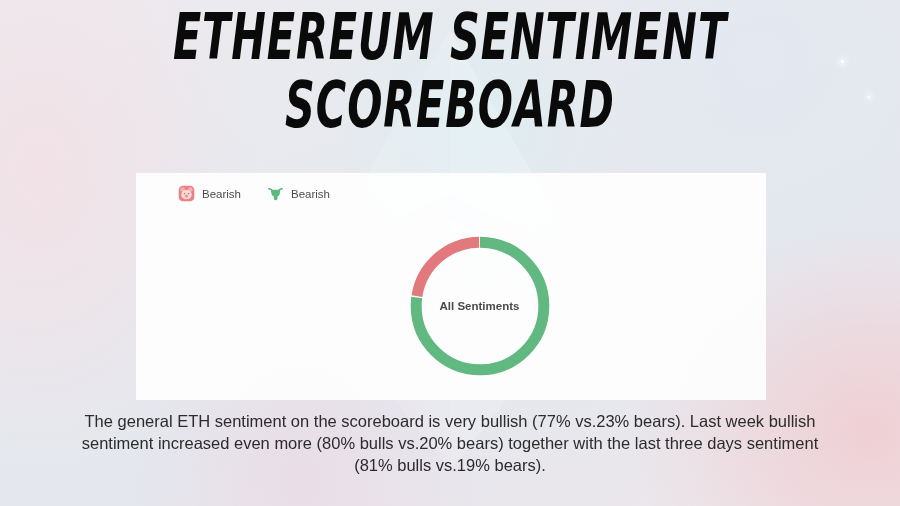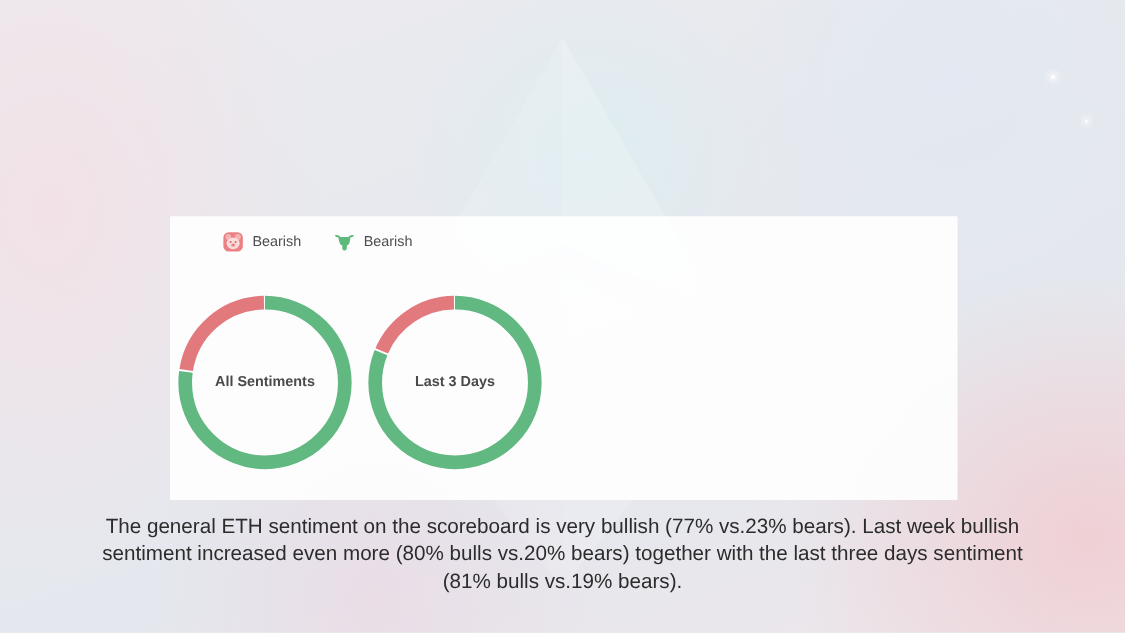--- a/index.html
+++ b/index.html
@@ -42,21 +42,21 @@
   .card{
     position:absolute;left:136px;top:173px;width:630px;height:227px;
     background:rgba(255,255,255,0.90);
     z-index:4;
   }
   .legend{position:absolute;left:18px;top:12px;display:flex;align-items:center;gap:26px;padding-left:24px;}
   .legend-item{display:flex;align-items:center;gap:7px;}
   .legend-item .ic{width:17px;height:17px;display:block;}
   .legend-item .lb{font-size:11.5px;color:#4d4d4d;font-weight:400;}
 
-  .donuts{position:absolute;left:0;top:44px;width:687px;height:178px;display:flex;justify-content:flex-start;align-items:center;}
+  .donuts{position:absolute;left:0;top:44px;width:687px;height:178px;display:flex;justify-content:center;align-items:center;}
   .donut{position:relative;width:152px;height:152px;}
   .donut svg{width:152px;height:152px;display:block;}
   .donut .center-label{
     position:absolute;left:0;top:0;width:152px;height:152px;
     display:flex;align-items:center;justify-content:center;
     font-size:11.5px;font-weight:bold;color:#4a4a4a;text-align:center;
   }
 
   
   .para{
@@ -77,20 +77,24 @@
       <polygon points="80,0 10,122 80,90" fill="#ffffff" opacity="0.26"></polygon>
       <polygon points="80,103 80,170 150,136" fill="#ffffff" opacity="0.30"></polygon>
       <polygon points="80,103 10,136 80,170" fill="#ffffff" opacity="0.18"></polygon>
       <polygon points="80,182 80,240 150,152" fill="#ffffff" opacity="0.34"></polygon>
       <polygon points="80,182 10,152 80,240" fill="#ffffff" opacity="0.20"></polygon>
     </svg>
   </div>
   <div class="spark" style="left:841px;top:60px;"></div>
   <div class="spark" style="left:868px;top:96px;width:2px;height:2px;"></div>
 
+  <div class="title-wrap">
+    <span class="title-line l1">ETHEREUM SENTIMENT</span>
+    <span class="title-line l2">SCOREBOARD</span>
+  </div>
 
   <div class="card">
 
     <div class="legend">
       <div class="legend-item">
         <span class="ic">
           <svg viewBox="0 0 24 24" xmlns="http://www.w3.org/2000/svg">
             <rect x="1" y="1" width="22" height="22" rx="6" fill="#ec8184"></rect>
             <circle cx="6.6" cy="6.4" r="3.2" fill="#f6b3b4"></circle>
             <circle cx="17.4" cy="6.4" r="3.2" fill="#f6b3b4"></circle>
@@ -121,28 +125,19 @@
         <svg viewBox="0 0 100 100" xmlns="http://www.w3.org/2000/svg">
           <g transform="rotate(-90 50 50)">
             <circle cx="50" cy="50" r="42" fill="none" stroke="#61b881" stroke-width="7.2" stroke-dasharray="203.2 60.7" stroke-dashoffset="0"></circle>
             <circle cx="50" cy="50" r="42" fill="none" stroke="#e2797d" stroke-width="7.2" stroke-dasharray="58.7 205.2" stroke-dashoffset="-204.2"></circle>
           </g>
         </svg>
         <div class="center-label">All Sentiments</div>
       </div>
 
 
-      <div class="donut">
-        <svg viewBox="0 0 100 100" xmlns="http://www.w3.org/2000/svg">
-          <g transform="rotate(-90 50 50)">
-            <circle cx="50" cy="50" r="42" fill="none" stroke="#61b881" stroke-width="7.2" stroke-dasharray="213.7 50.2" stroke-dashoffset="0"></circle>
-            <circle cx="50" cy="50" r="42" fill="none" stroke="#e2797d" stroke-width="7.2" stroke-dasharray="48.2 215.7" stroke-dashoffset="-214.7"></circle>
-          </g>
-        </svg>
-        <div class="center-label">Last 3 Days</div>
-      </div>
 
     </div>
   </div>
 
   <div class="para">The general ETH sentiment on the scoreboard is very bullish (77% vs.23% bears). Last week bullish sentiment increased even more (80% bulls vs.20% bears) together with the last three days sentiment (81% bulls vs.19% bears).</div>
 
 </div>
 
 </body></html>

